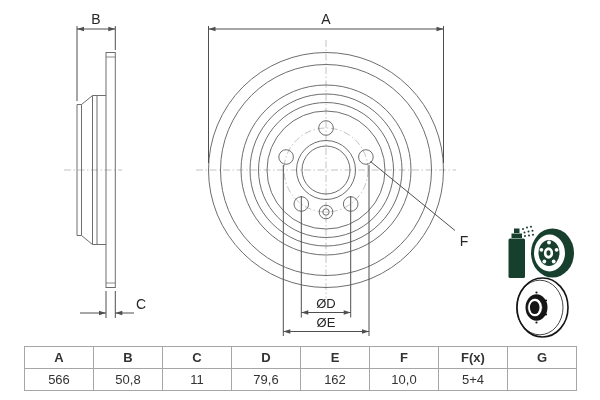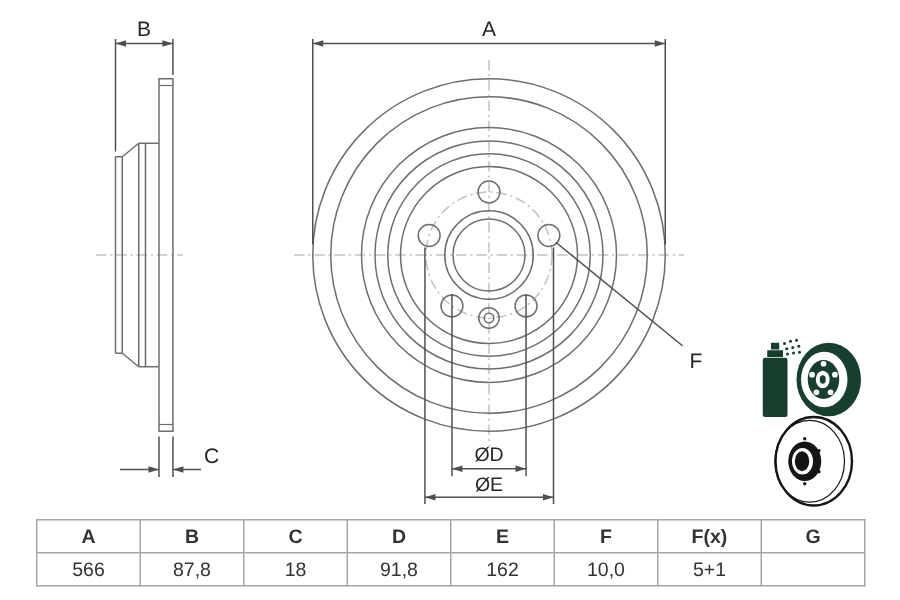--- a/index.html
+++ b/index.html
@@ -187,24 +187,24 @@
       <th>D</th>
       <th>E</th>
       <th>F</th>
       <th>F(x)</th>
       <th>G</th>
     </tr>
   </thead>
   <tbody>
     <tr>
       <td>566</td>
-      <td>87,8</td>
-      <td>18</td>
-      <td>91,8</td>
+      <td>50,8</td>
+      <td>11</td>
+      <td>79,6</td>
       <td>162</td>
       <td>10,0</td>
-      <td>5+1</td>
+      <td>5+4</td>
       <td></td>
     </tr>
   </tbody>
 </table>
 
 </div>
 
 </body></html>

